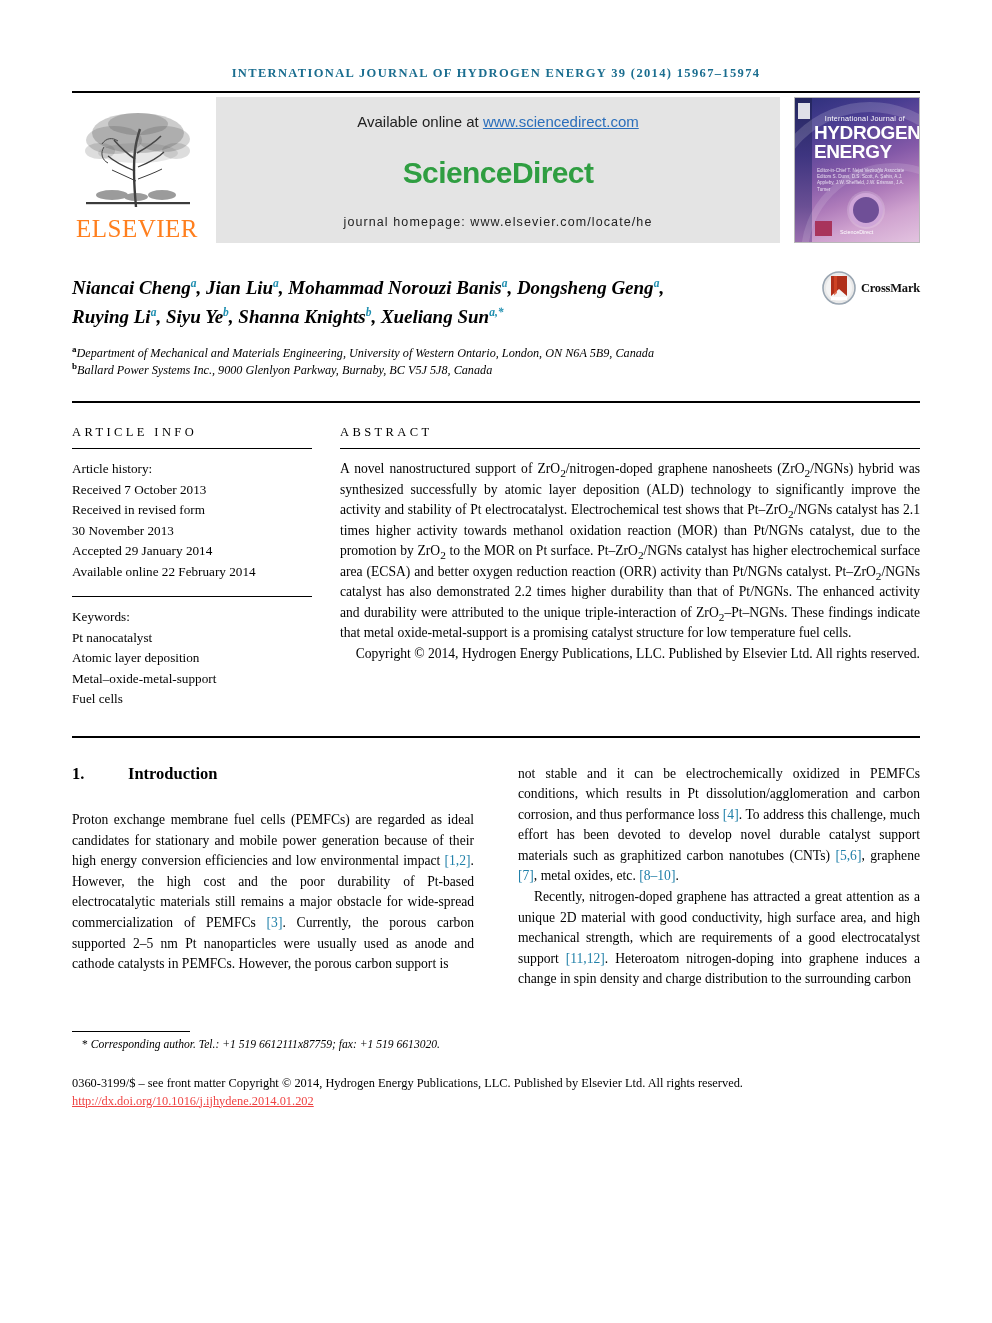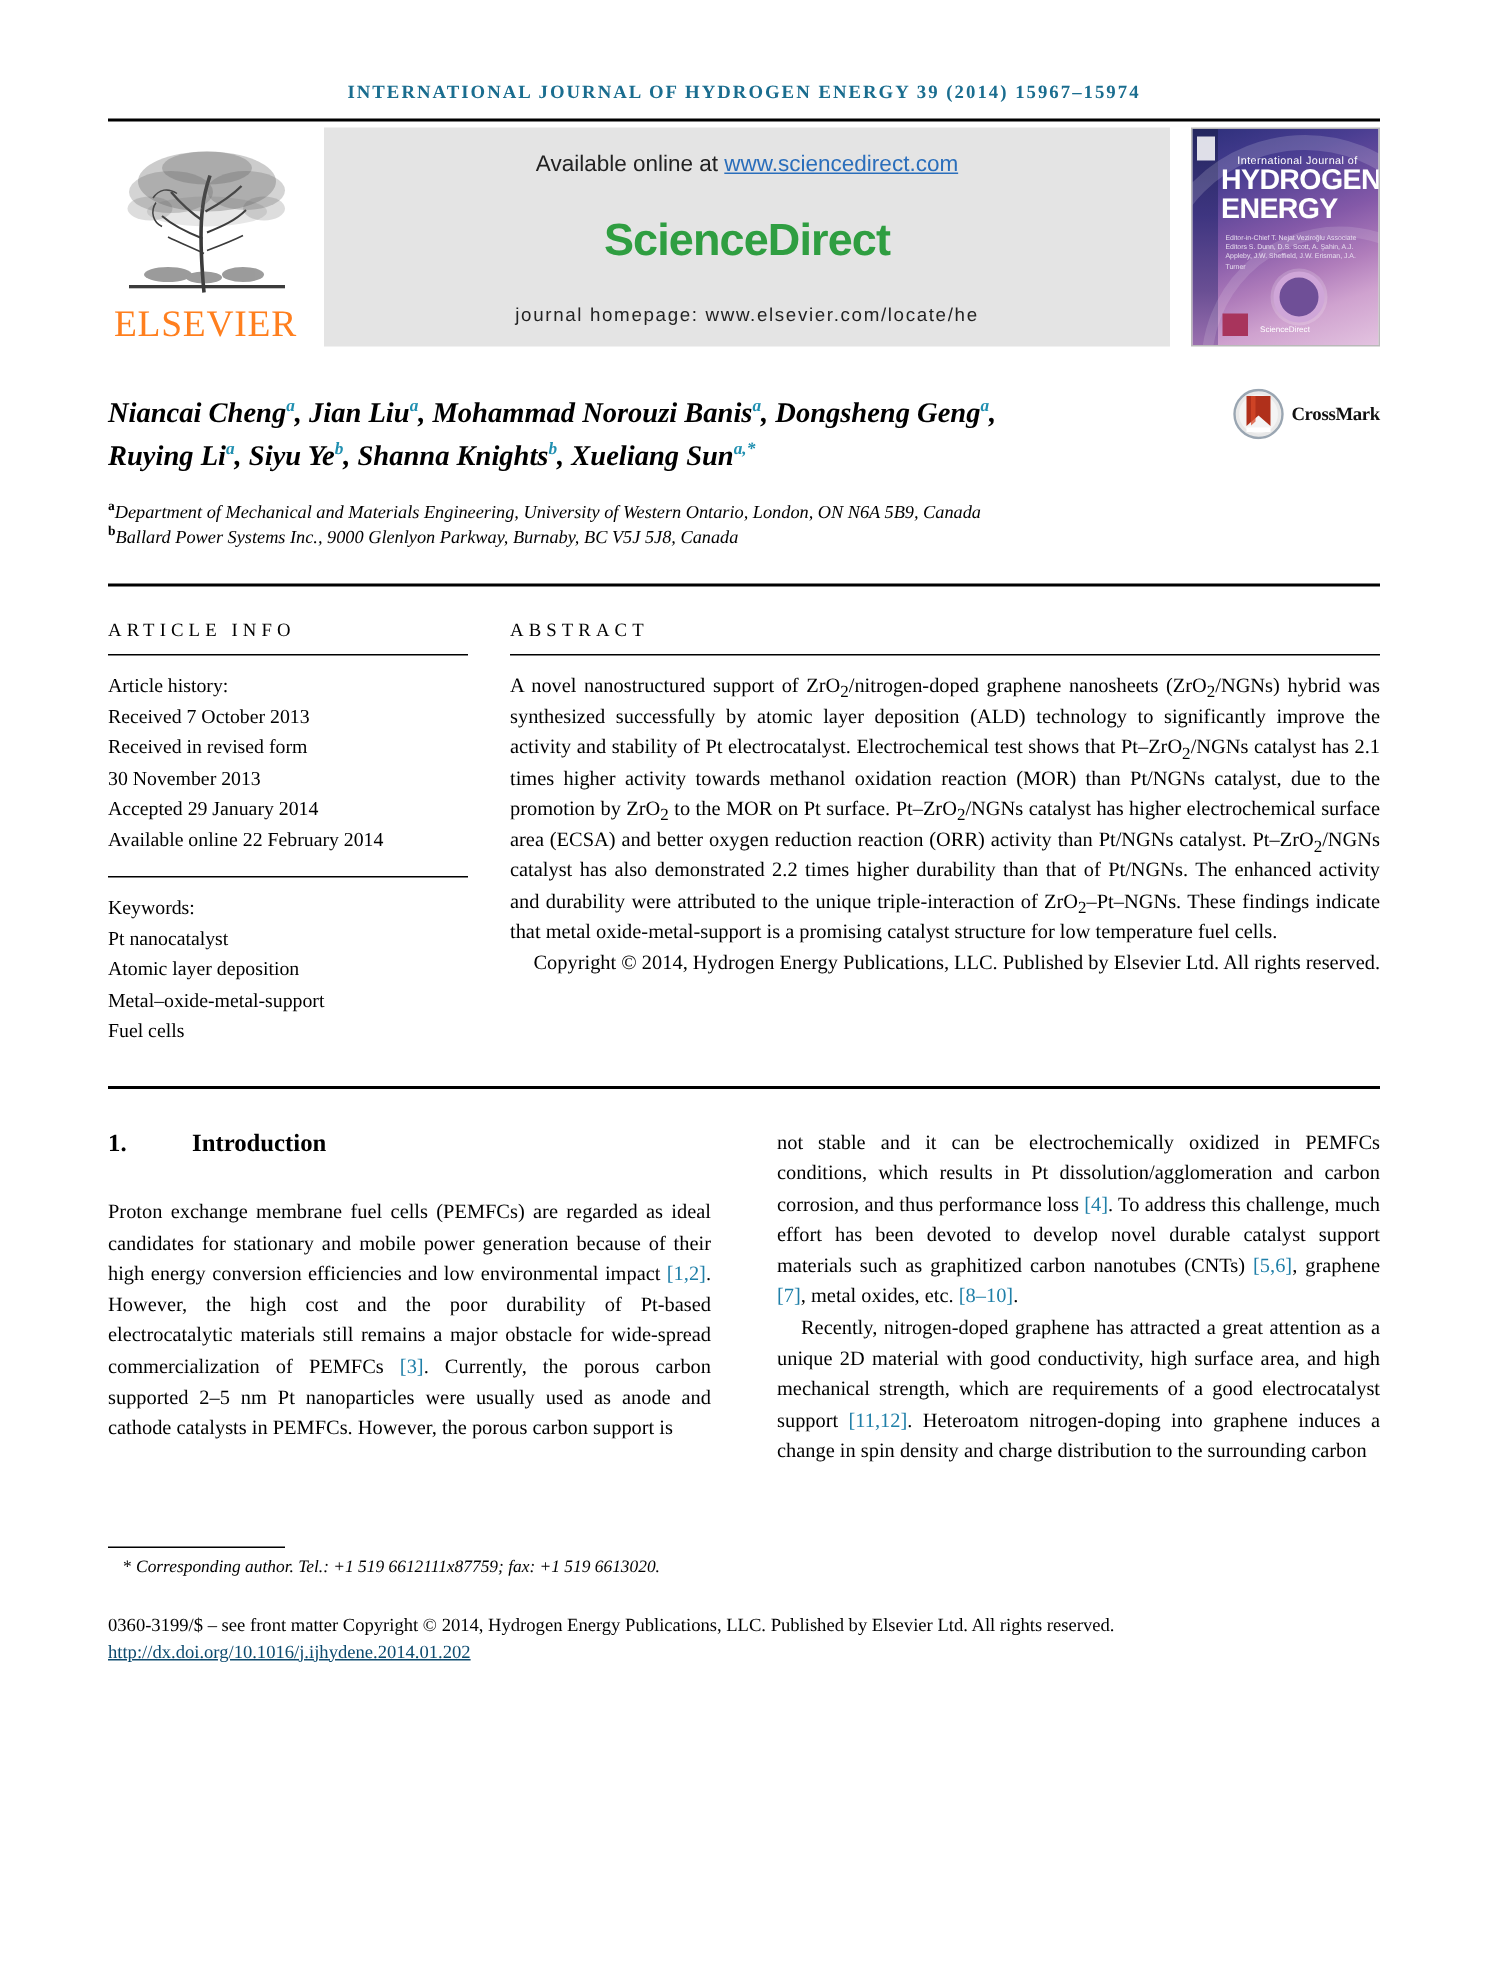--- a/index.html
+++ b/index.html
@@ -13,21 +13,21 @@
     font-family: "Liberation Serif", "DejaVu Serif", serif;
     color: #000000;
     position: relative;
     overflow: hidden;
   }
   .page {
     position: relative;
     width: 992px;
     height: 1154px;
     box-sizing: border-box;
-    padding: 4px 72px;
+    padding: 16px 72px;
   }
 
   
   .runhead {
     text-align: center;
     color: #1a6d8f;
     font-family: "Liberation Serif", serif;
     font-weight: bold;
     font-size: 12.5px;
     letter-spacing: 1.35px;
@@ -278,21 +278,21 @@
   }
   .footnote .star { font-style: normal; }
   .footnote .nonital { font-style: normal; }
   .footnote a, .link { color: #1f7fa8; text-decoration: none; }
   .frontmatter {
     margin-top: 22px;
     font-family: "Liberation Serif", serif;
     font-size: 12.4px;
     line-height: 17.5px;
   }
-  .doi { color: #0c4a6e; }
+  .doi { color: #ef4444; }
   sub, sup { line-height: 0; }
 </style>
 </head>
 <body>
 
 <div class="page">
 
   <div class="runhead">International Journal of Hydrogen Energy 39 (2014) 15967–15974</div>
   <div class="rule-thick"></div>
 

